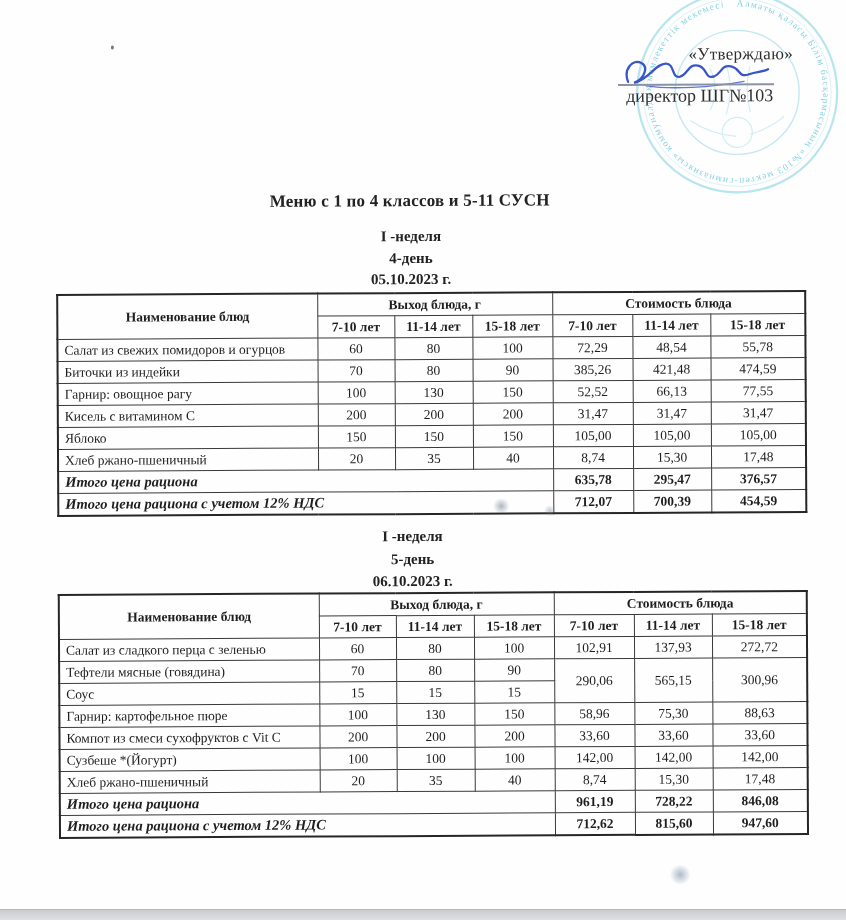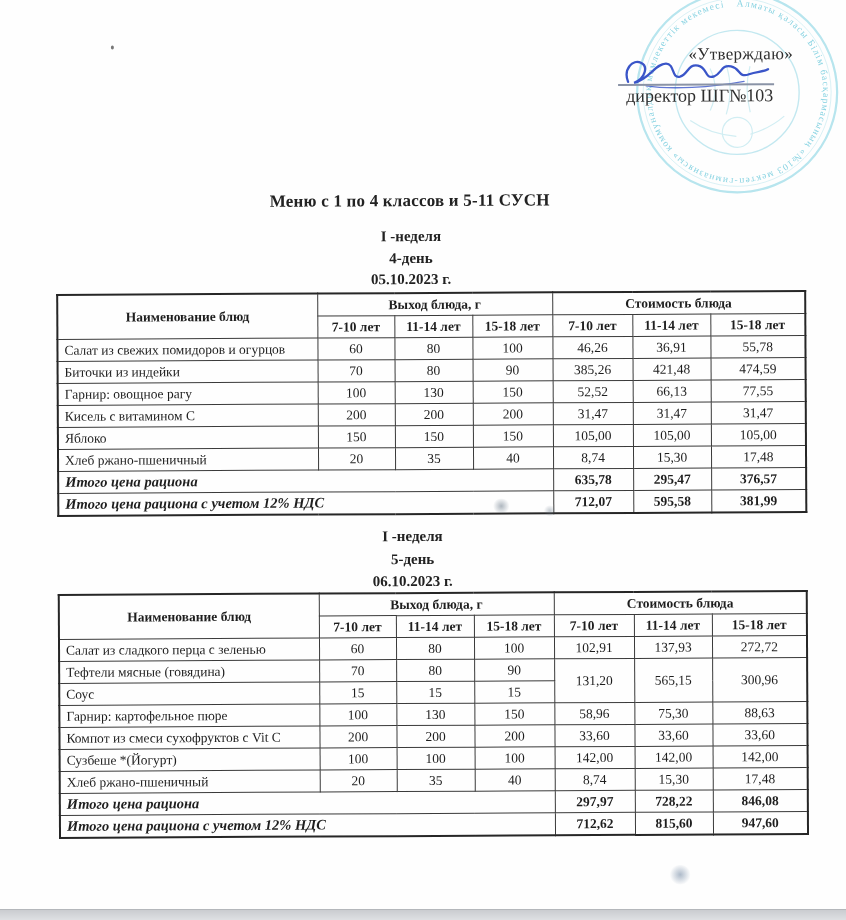--- a/index.html
+++ b/index.html
@@ -120,22 +120,22 @@
         <th>11-14 лет</th>
         <th>15-18 лет</th>
       </tr>
     </thead>
     <tbody>
       <tr>
         <td class="name">Салат из свежих помидоров и огурцов</td>
         <td>60</td>
         <td>80</td>
         <td>100</td>
-        <td>46,26</td>
-        <td>36,91</td>
+        <td>72,29</td>
+        <td>48,54</td>
         <td>55,78</td>
       </tr>
       <tr>
         <td class="name">Биточки из индейки</td>
         <td>70</td>
         <td>80</td>
         <td>90</td>
         <td>385,26</td>
         <td>421,48</td>
         <td>474,59</td>
@@ -178,22 +178,22 @@
       </tr>
       <tr class="total">
         <td colspan="4" class="tlabel">Итого цена рациона</td>
         <td>635,78</td>
         <td>295,47</td>
         <td>376,57</td>
       </tr>
       <tr class="total">
         <td colspan="4" class="tlabel">Итого цена рациона с учетом 12% НДС</td>
         <td>712,07</td>
-        <td>595,58</td>
-        <td>381,99</td>
+        <td>700,39</td>
+        <td>454,59</td>
       </tr>
     </tbody>
   </table>
 
   <div class="sec-line" id="s2-week">I -неделя</div>
   <div class="sec-line" id="s2-day">5-день</div>
   <div class="sec-line" id="s2-date">06.10.2023 г.</div>
 
   <table class="menu-table" id="table-2">
     <colgroup>
@@ -228,21 +228,21 @@
         <td>100</td>
         <td>102,91</td>
         <td>137,93</td>
         <td>272,72</td>
       </tr>
       <tr>
         <td class="name">Тефтели мясные (говядина)</td>
         <td>70</td>
         <td>80</td>
         <td>90</td>
-        <td rowspan="2">131,20</td>
+        <td rowspan="2">290,06</td>
         <td rowspan="2">565,15</td>
         <td rowspan="2">300,96</td>
       </tr>
       <tr>
         <td class="name">Соус</td>
         <td>15</td>
         <td>15</td>
         <td>15</td>
       </tr>
       <tr>
@@ -276,21 +276,21 @@
         <td class="name">Хлеб ржано-пшеничный</td>
         <td>20</td>
         <td>35</td>
         <td>40</td>
         <td>8,74</td>
         <td>15,30</td>
         <td>17,48</td>
       </tr>
       <tr class="total">
         <td colspan="4" class="tlabel">Итого цена рациона</td>
-        <td>297,97</td>
+        <td>961,19</td>
         <td>728,22</td>
         <td>846,08</td>
       </tr>
       <tr class="total">
         <td colspan="4" class="tlabel">Итого цена рациона с учетом 12% НДС</td>
         <td>712,62</td>
         <td>815,60</td>
         <td>947,60</td>
       </tr>
     </tbody>

